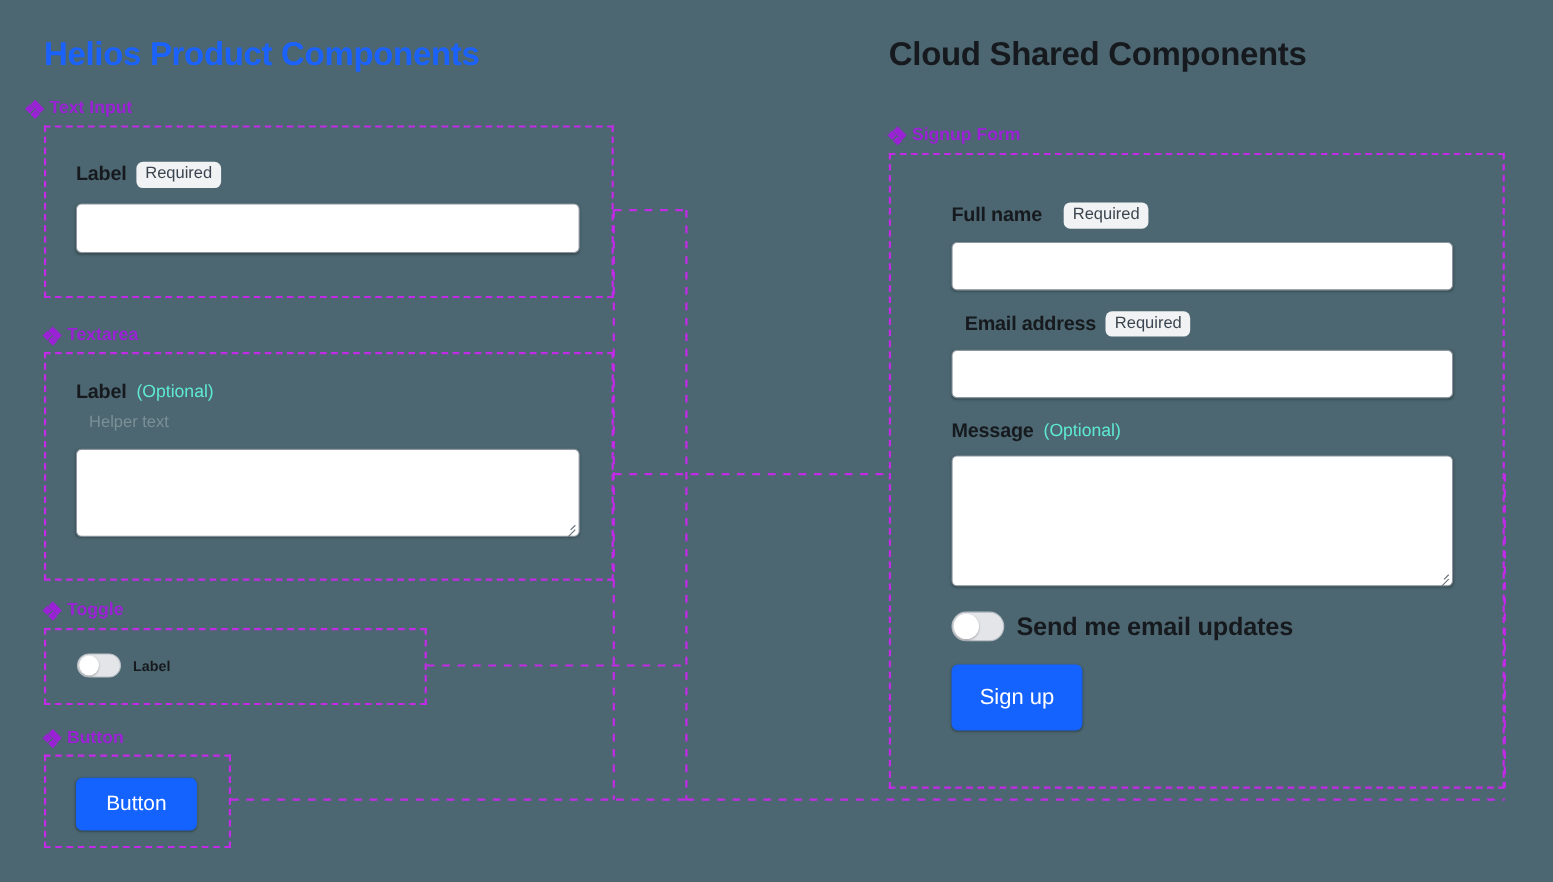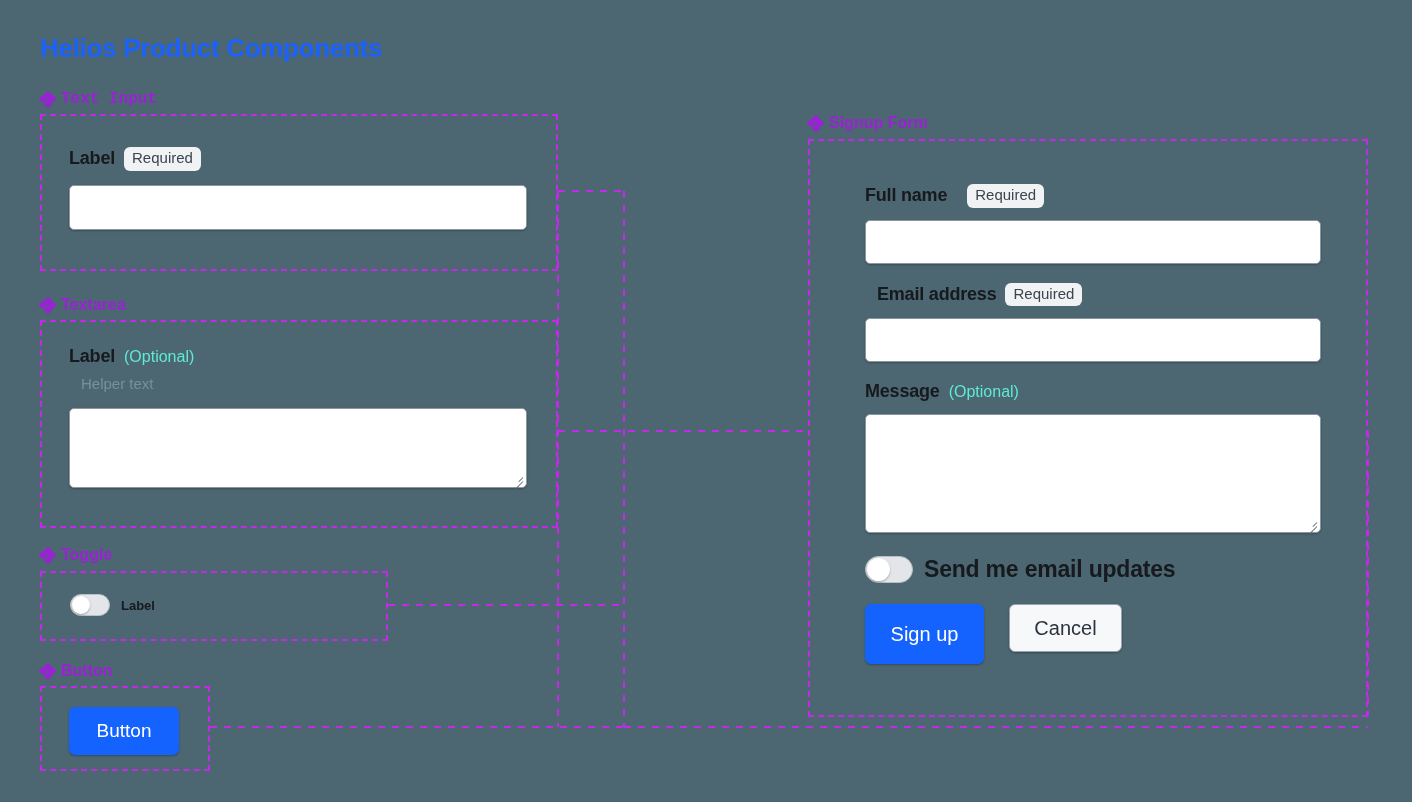--- a/index.html
+++ b/index.html
@@ -24,21 +24,21 @@
     position: absolute;
     left: 0; top: 0;
     width: 1412px; height: 802px;
     pointer-events: none;
     z-index: 1;
   }
 
   
   .panel-title {
     position: absolute;
-    font-size: 26px;
+    font-size: 30px;
     font-weight: bold;
     letter-spacing: -0.3px;
     white-space: nowrap;
   }
   #title-left  { left: 40px;  top: 33px; color: #1a62fb; }
   #title-right { left: 808px; top: 33px; color: #16191d; }
 
   
   .section-caption {
     position: absolute;
@@ -215,21 +215,21 @@
       <path d="M 558 191 L 558 727"></path>
 
       <path d="M 1368 431 L 1368 716"></path>
 
       <path d="M 624 727 L 1368 727"></path>
     </g>
   </svg>
 
   <div id="title-left" class="panel-title">Helios Product Components</div>
 
-  <div class="section-caption" style="left:40px; top:90px;font-family:Liberation Mono, monospace;">
+  <div class="section-caption" style="left:24px; top:90px;">
     <span class="diamond-icon">
       <i></i>
         <i></i>
         <i></i>
         <i></i>
     </span>
     <span>Text Input</span>
   </div>
   <div class="frame" style="left:40px; top:114px; width:518px; height:157px;">
     <div class="field-label-row" style="margin:31px 0 0 27px;">
@@ -286,20 +286,21 @@
         <i></i>
         <i></i>
         <i></i>
     </span>
     <span>Button</span>
   </div>
   <div class="frame" style="left:40px; top:686px; width:170px; height:85px;">
     <button class="btn btn-primary" style="margin:19px 0 0 27px; width:110px; height:48px; font-size:19px;">Button</button>
   </div>
 
+  <div id="title-right" class="panel-title">Cloud Shared Components</div>
 
   <div class="section-caption" style="left:808px; top:114px;">
     <span class="diamond-icon">
       <i></i>
         <i></i>
         <i></i>
         <i></i>
     </span>
     <span>Signup Form</span>
   </div>
@@ -331,17 +332,16 @@
 
     <div class="toggle-row" style="margin:23px 0 0 55px;">
       <span class="toggle big">
         <span class="knob"></span>
       </span>
       <span class="toggle-label big">Send me email updates</span>
     </div>
 
     <div style="display:flex; gap:25px; margin:21px 0 0 55px;">
       <button class="btn btn-primary" style="width:119px; height:60px; font-size:20px;">Sign up</button>
-      <button class="btn btn-secondary" style="width:113px; height:48px; font-size:20px;">Cancel</button>
     </div>
 
   </div>
 </div>
 
 </body></html>

